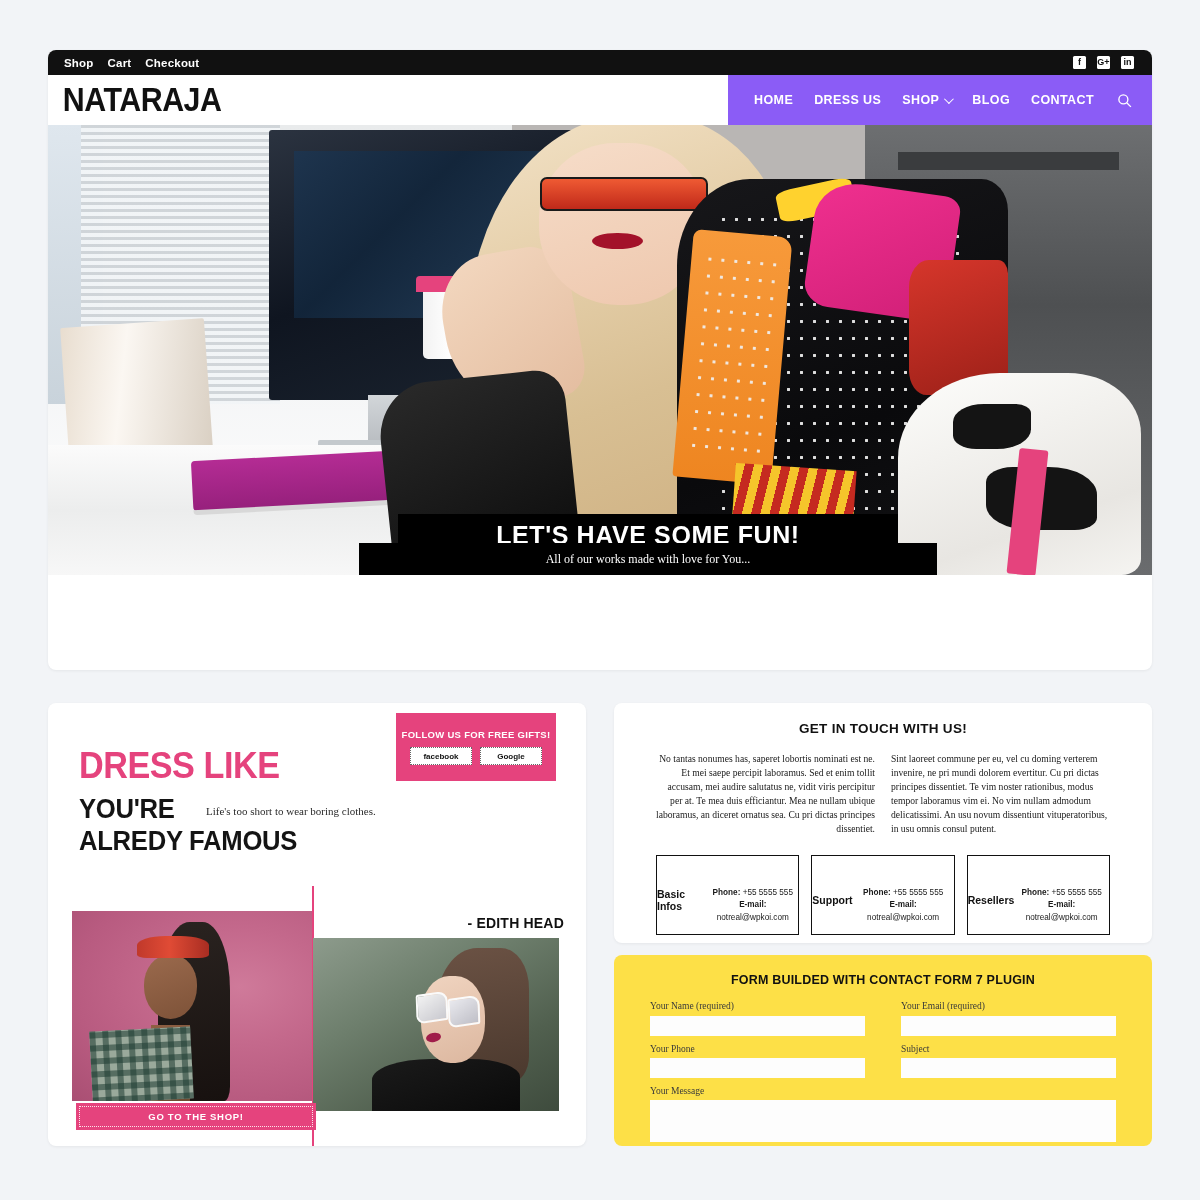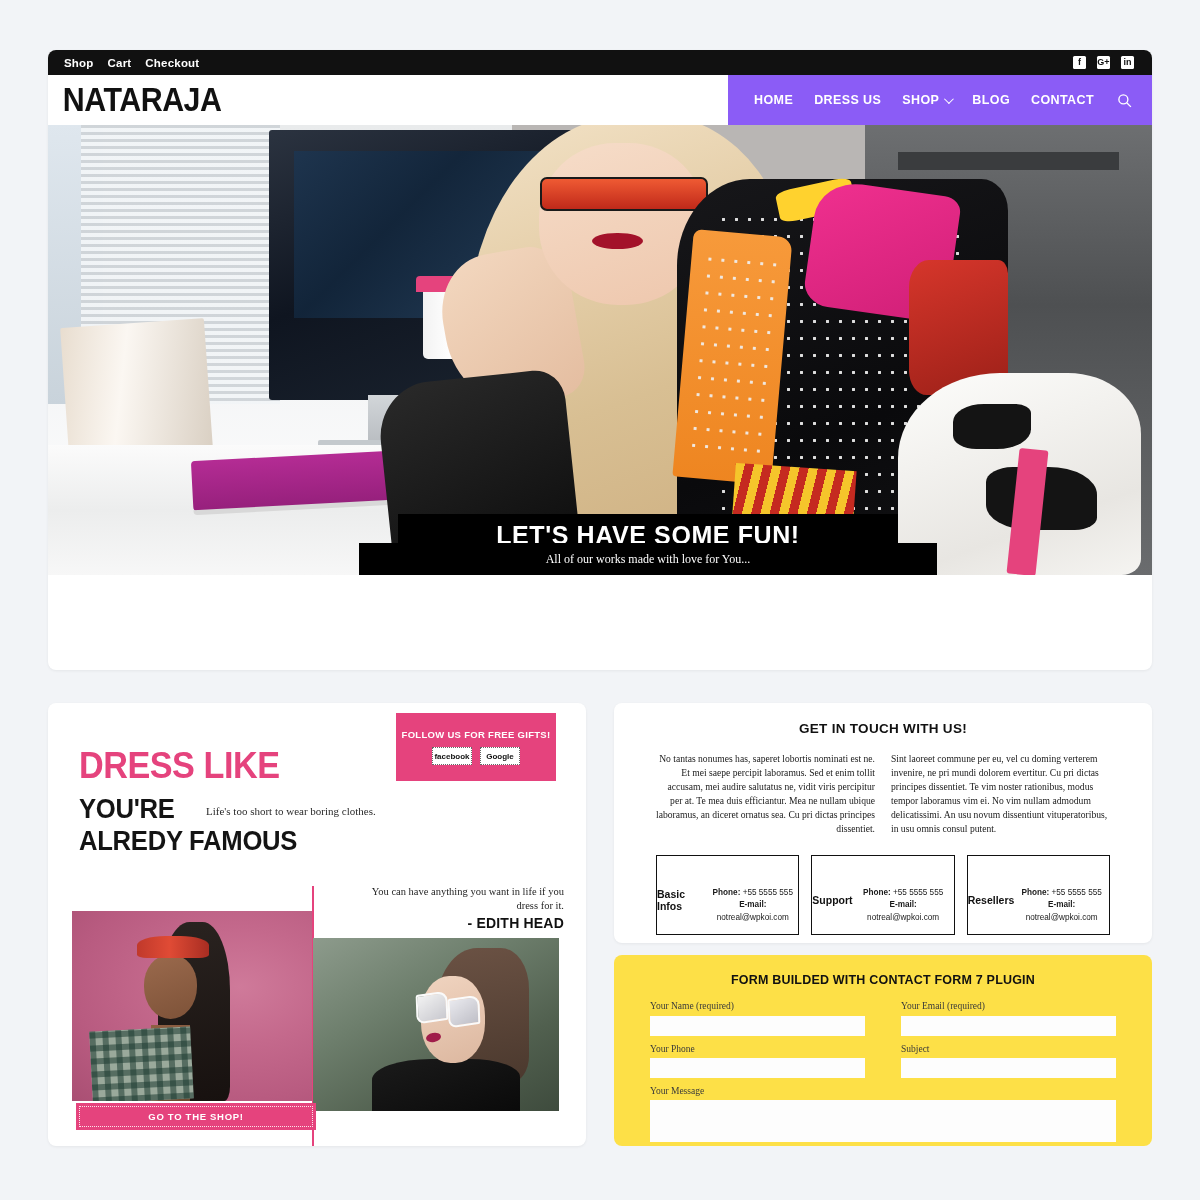--- a/index.html
+++ b/index.html
@@ -363,21 +363,21 @@
   }
   .gift-title {
     color: #ffffff;
     font-size: 9.5px;
     font-weight: bold;
     letter-spacing: 0.3px;
     font-family: "Liberation Sans", sans-serif;
   }
   .gift-btns { display: flex; gap: 8px; }
   .gift-btn {
-    width: 40px; height: 18px;
+    width: 62px; height: 18px;
     background: #ffffff;
     border: 1.2px dotted #666;
     display: flex; align-items: center; justify-content: center;
     font-size: 8px; font-weight: bold;
     color: #111;
     cursor: pointer;
     font-family: "Liberation Sans", sans-serif;
   }
 
   .divider-v {
@@ -721,21 +721,20 @@
     <div class="divider-v"></div>
 
     <div class="photo1">
       <div class="p1-hair"></div>
       <div class="p1-chest"></div>
       <div class="p1-face"></div>
       <div class="p1-band"></div>
       <div class="p1-shirt"></div>
     </div>
 
-    <div class="quote-txt">You can have anything you want in life if you dress for it.</div>
     <div class="quote-author">- EDITH HEAD</div>
 
     <div class="photo2">
       <div class="p2-hair"></div>
       <div class="p2-body"></div>
       <div class="p2-face"></div>
       <div class="p2-glass-l"></div>
       <div class="p2-glass-r"></div>
       <div class="p2-lips"></div>
     </div>

